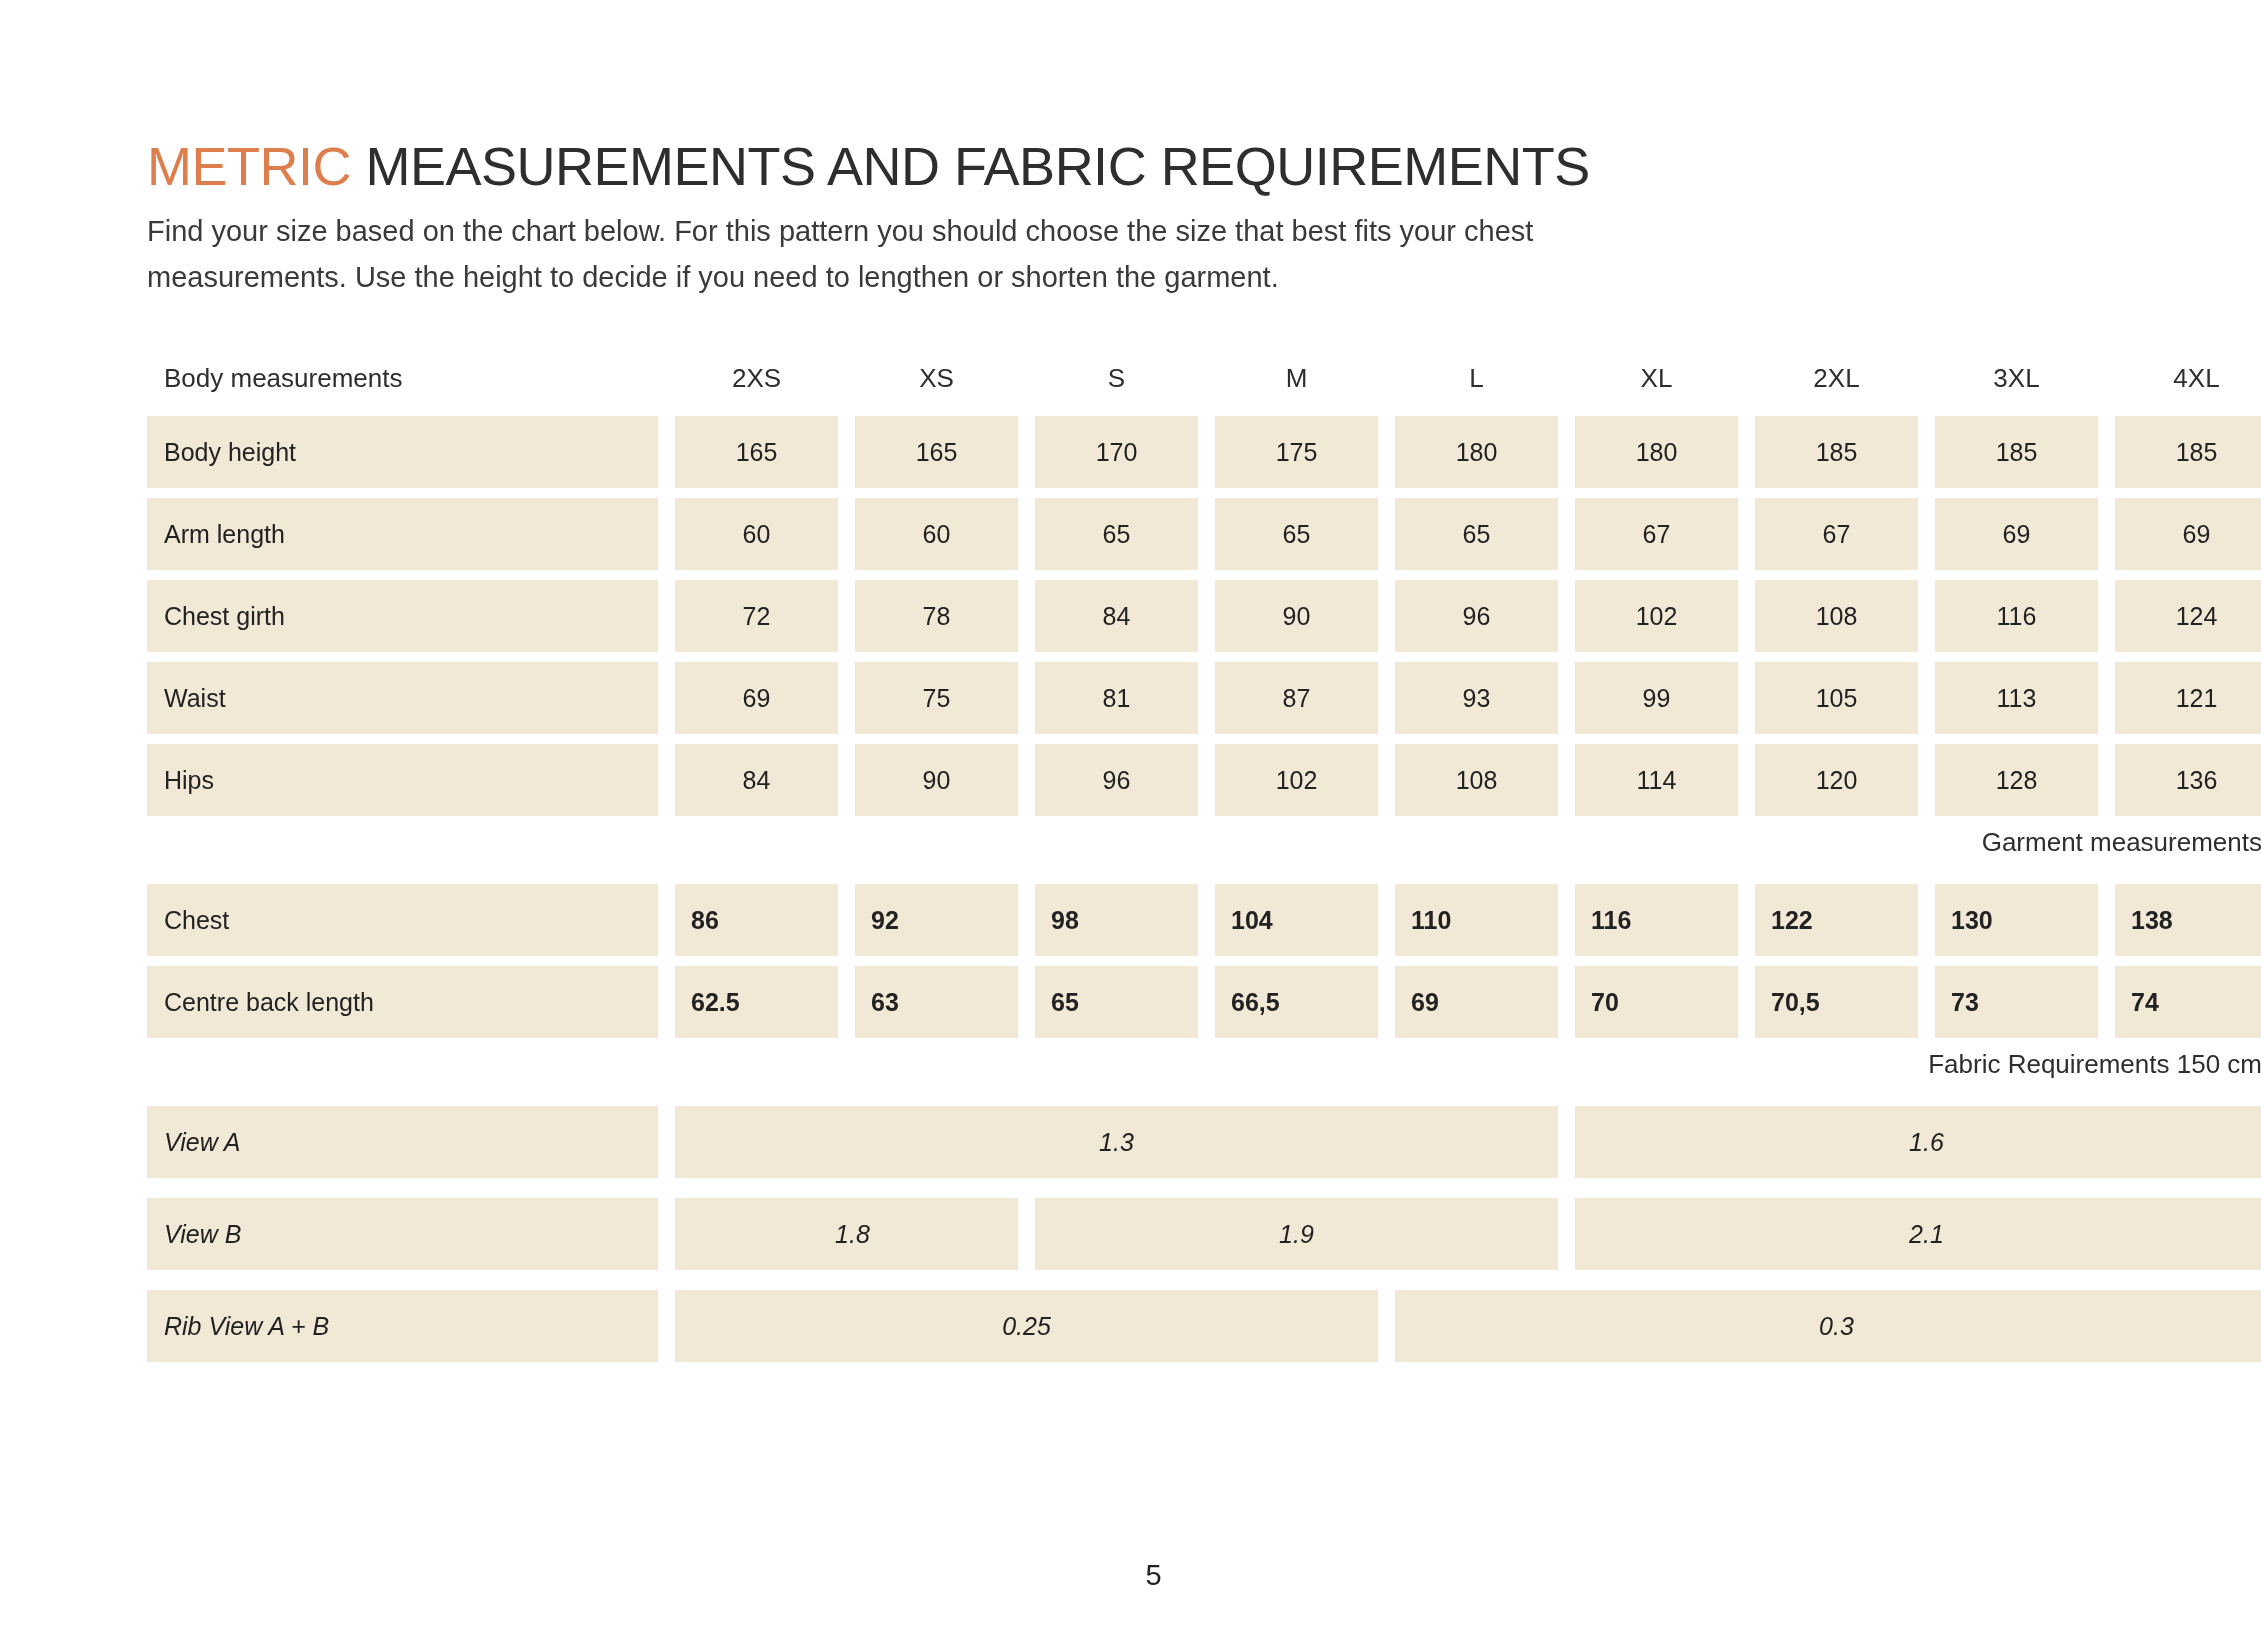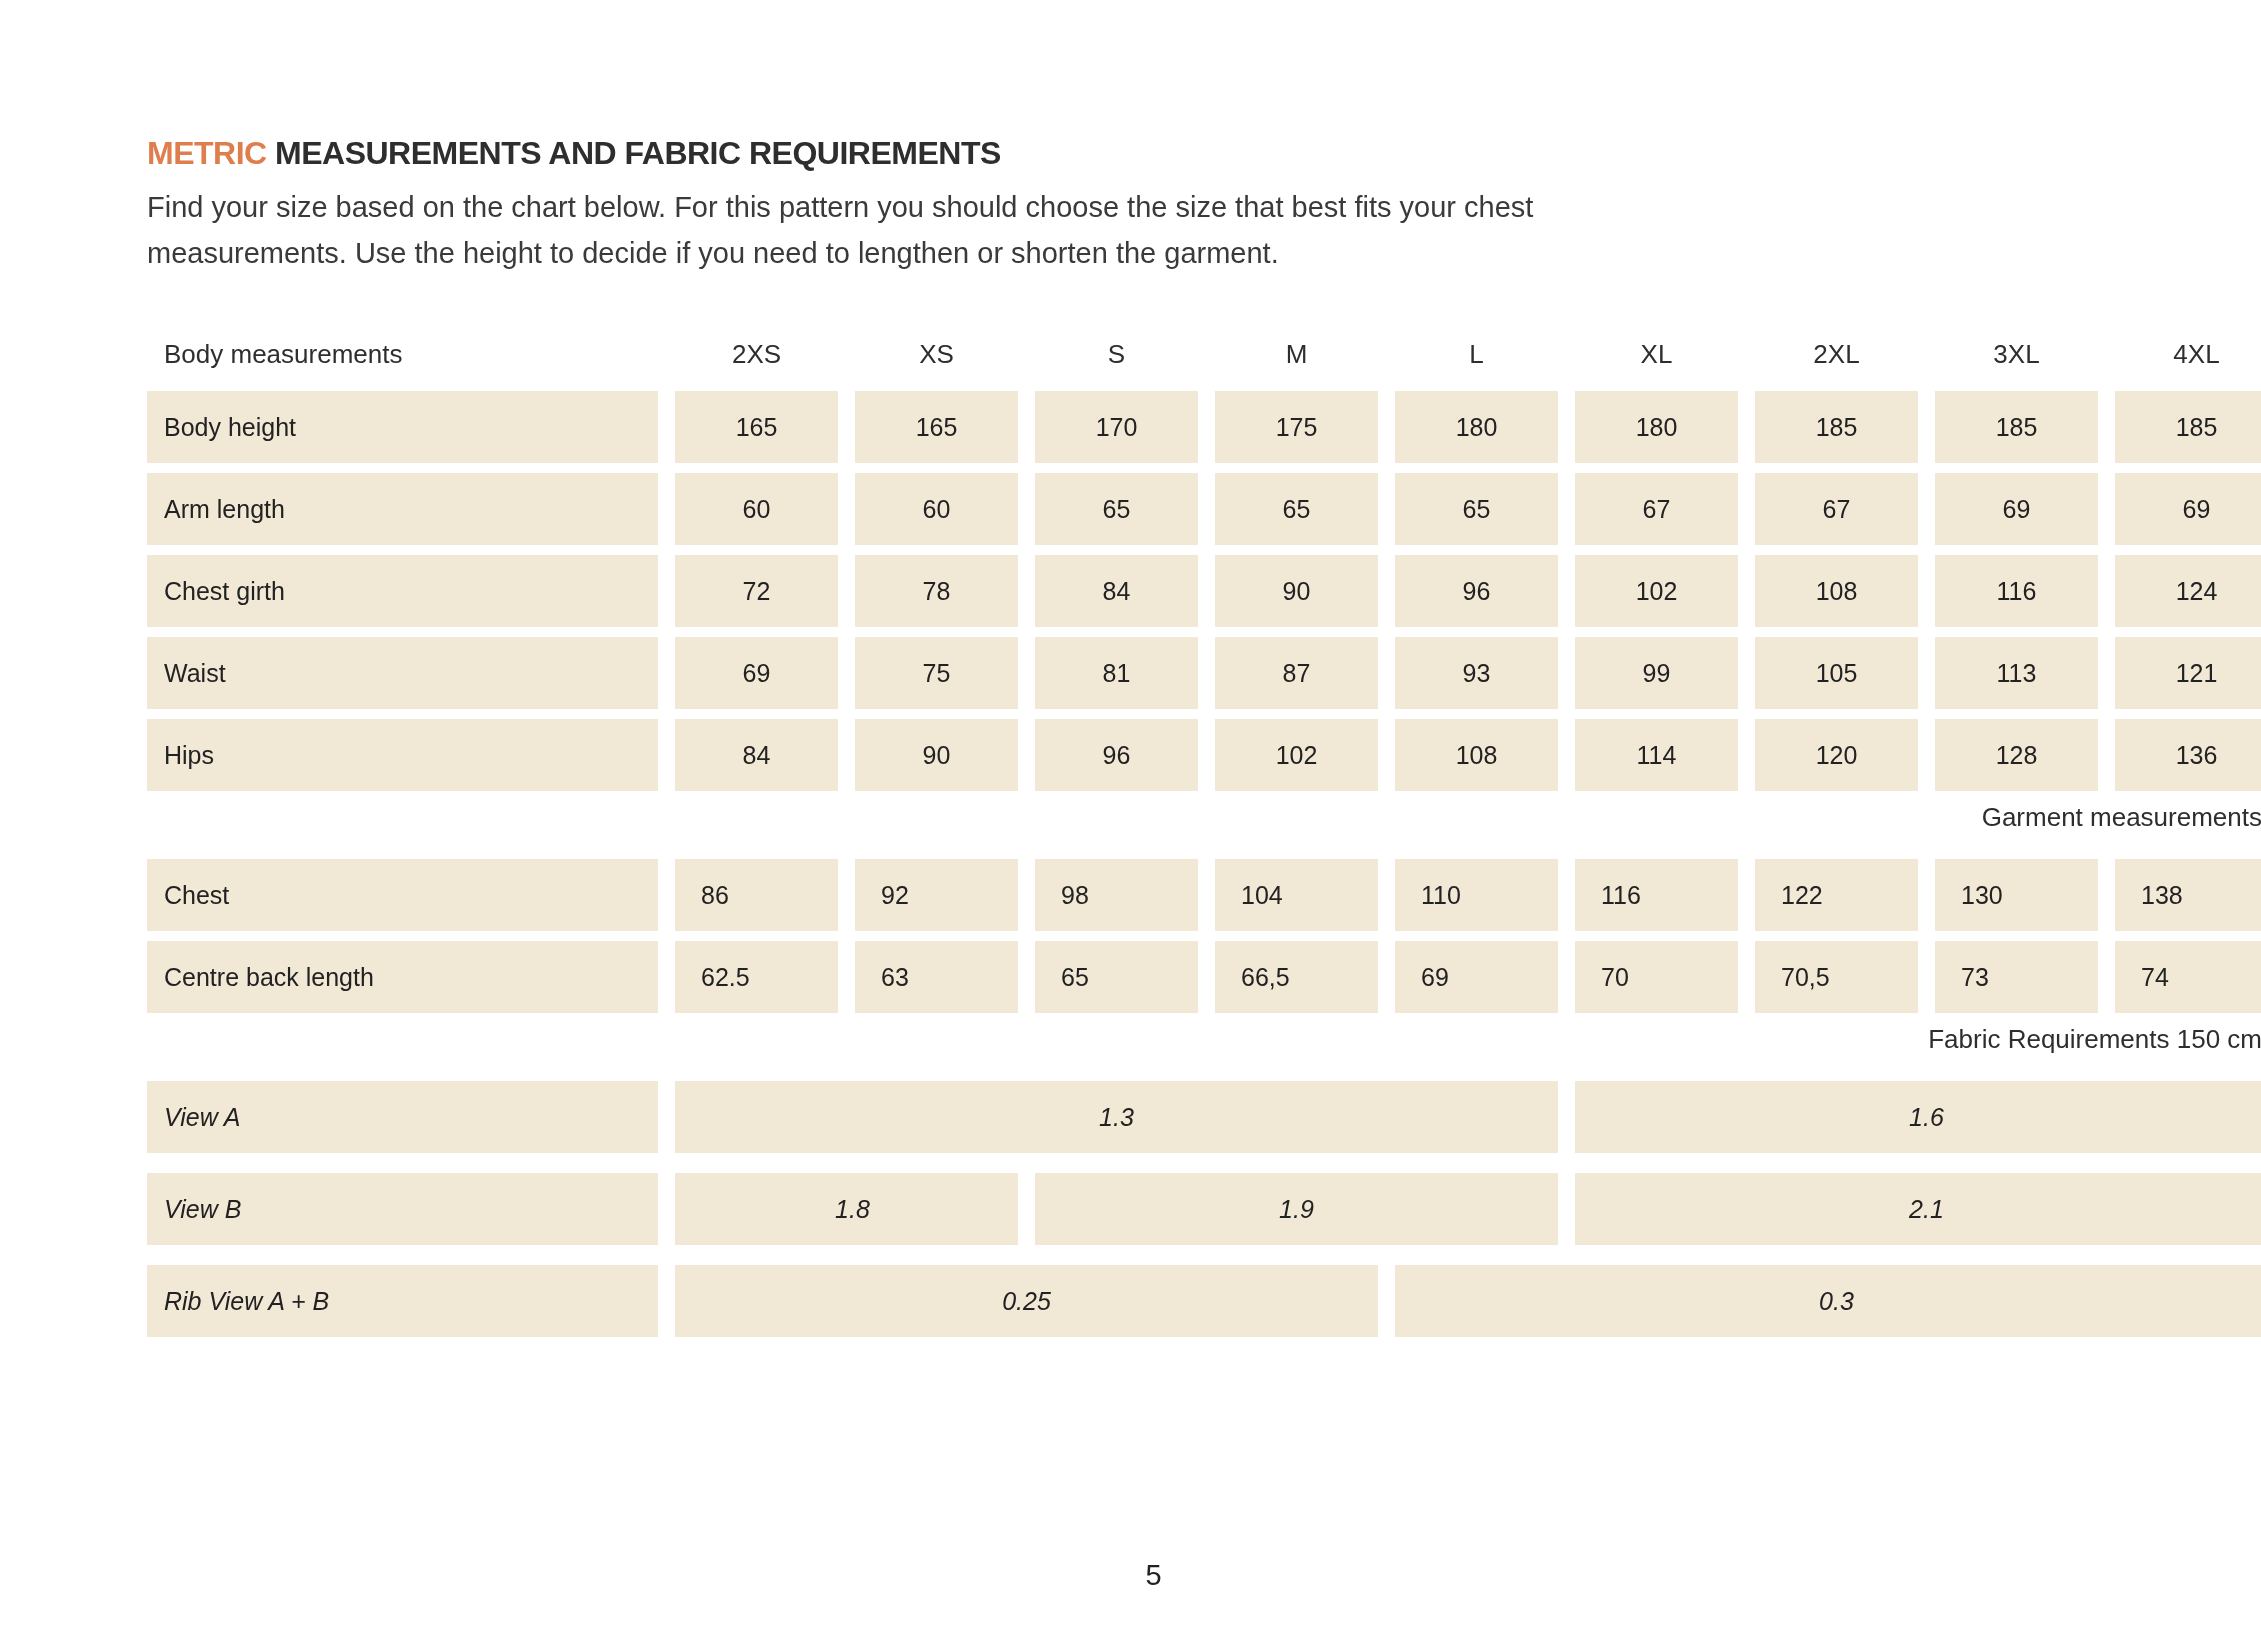--- a/index.html
+++ b/index.html
@@ -21,23 +21,23 @@
     width: 2307px;
     height: 1645px;
     background: var(--page-background);
     overflow: hidden;
   }
   .content {
     padding: 136px 45px 0 147px;
   }
   h1.title {
     margin: 0 0 11.8px 0;
-    font-size: 32px;
+    font-size: 54px;
     line-height: 1.12;
-    font-weight: 700;
+    font-weight: 400;
     color: var(--title-dark);
     letter-spacing: -0.5px;
   }
   h1.title .accent { color: var(--accent-orange); }
   p.intro {
     margin: 0;
     font-size: 29px;
     line-height: 46px;
     font-weight: 400;
     color: var(--body-text);
@@ -65,21 +65,21 @@
   .cell {
     height: 72px;
     background: var(--cell-beige);
     display: flex;
     align-items: center;
     font-size: 25px;
     color: var(--table-text);
   }
   .label-cell { padding-left: 17px; }
   .num-cell { justify-content: center; }
-  .num-cell-left { justify-content: flex-start; padding-left: 26px; }
+  .num-cell-left { justify-content: flex-start; padding-left: 16px; font-weight: bold; }
   .section-label {
     margin-bottom: 25px;
     padding-left: 17px;
     font-size: 26px;
     line-height: 33px;
     color: var(--title-dark);
     text-align: right;
   }
   .fabric-row { margin-bottom: 20px; font-style: italic; }
   .span-cell { justify-content: center; }

